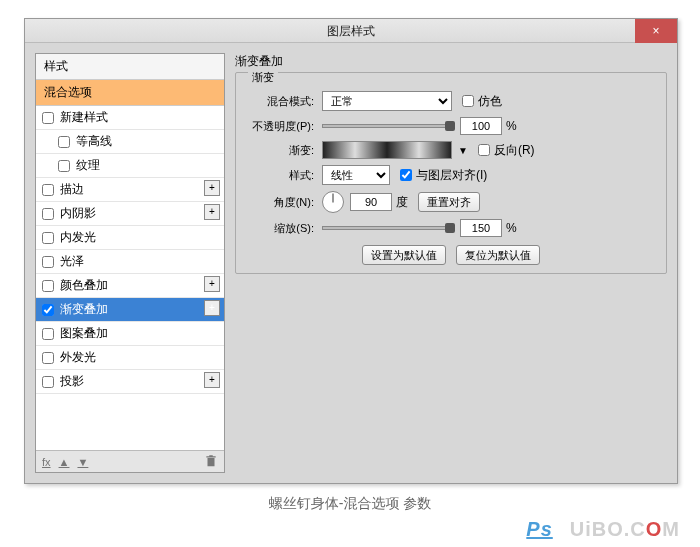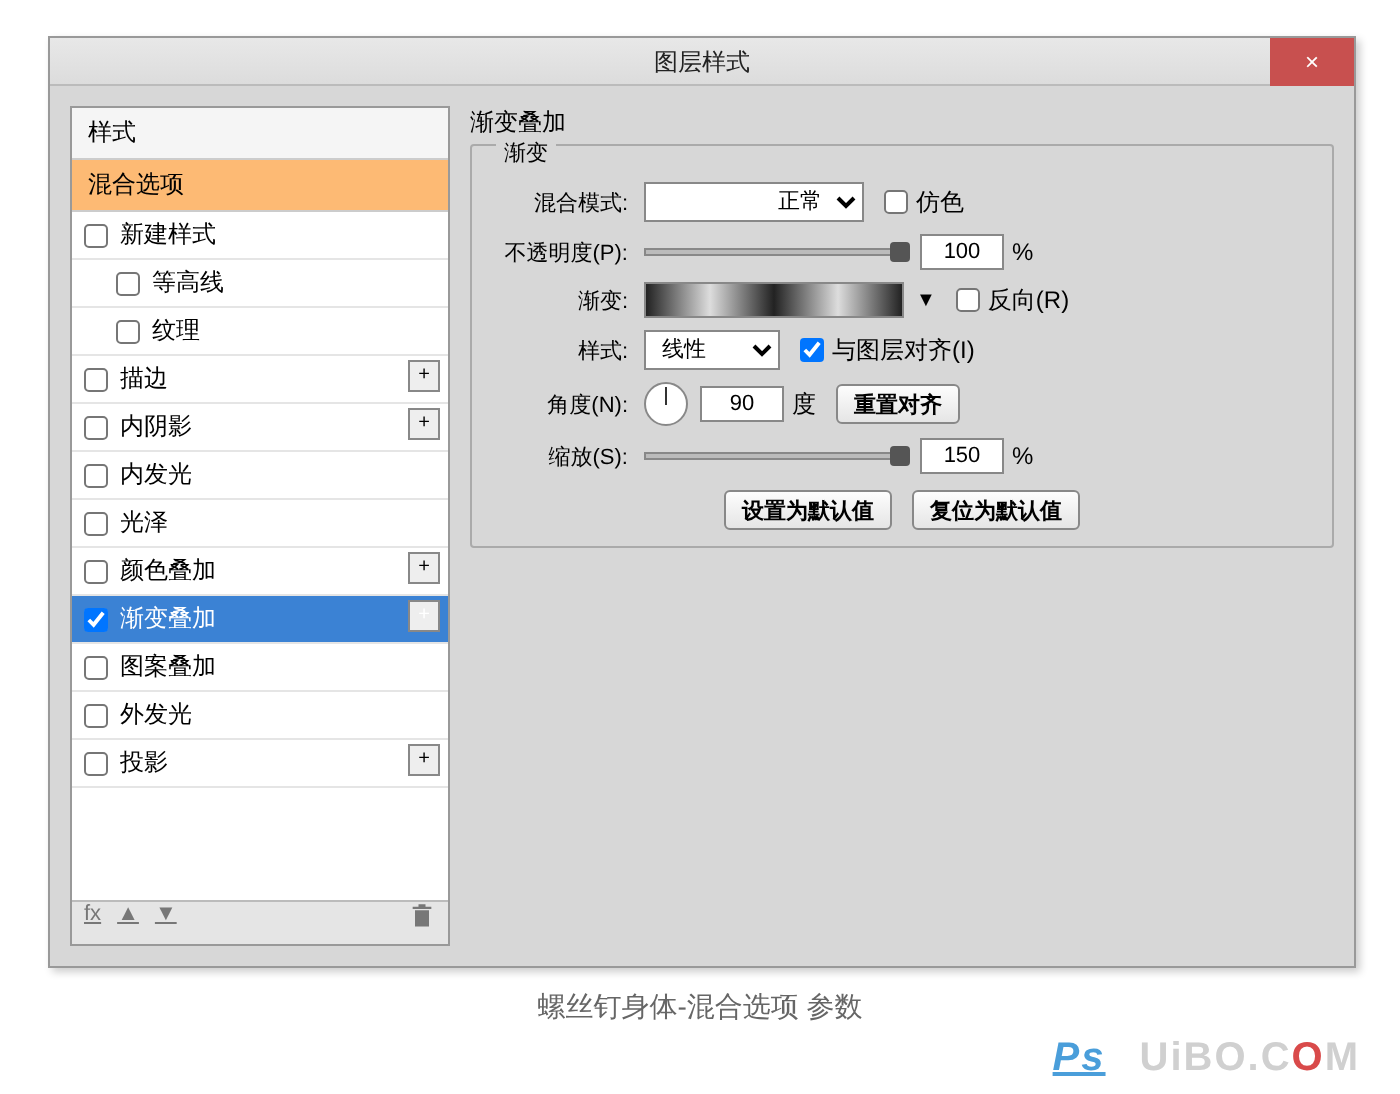--- a/index.html
+++ b/index.html
@@ -11,39 +11,39 @@
 .content { display: flex; padding: 10px; gap: 10px; height: calc(100% - 24px); }
 .left-panel { width: 190px; background: #fff; border: 1px solid #999; position: relative; display: flex; flex-direction: column; }
 .style-list { flex: 1; overflow: hidden; }
 .style-header { padding: 4px 8px; font-size: 12px; border-bottom: 1px solid #ccc; background: #f5f5f5; }
 .blend-header { padding: 4px 8px; font-size: 12px; border-bottom: 1px solid #ccc; background: #fdba74; }
 .style-item { display: flex; align-items: center; padding: 3px 6px; font-size: 12px; border-bottom: 1px solid #e5e5e5; position: relative; }
 .style-item.indent { padding-left: 22px; }
 .style-item.selected { background: #3b82d4; color: #fff; }
 .style-item input[type=checkbox] { margin-right: 6px; width: 12px; height: 12px; }
 .plus-btn { position: absolute; right: 4px; top: 2px; width: 16px; height: 16px; border: 1px solid #888; background: #eee; font-size: 10px; text-align: center; line-height: 14px; cursor: pointer; }
-.style-footer { height: 22px; border-top: 1px solid #bbb; background: #e5e5e5; display: flex; align-items: flex-start; padding: 0 6px; gap: 8px; font-size: 11px; color: #777; text-decoration: underline; }
+.style-footer { height: 22px; border-top: 1px solid #bbb; background: #e5e5e5; display: flex; align-items: center; padding: 0 6px; gap: 8px; font-size: 11px; color: #777; text-decoration: underline; }
 .style-footer .spacer { flex: 1; }
 .trash-icon { width: 14px; height: 14px; }
 
 .mid-panel { flex: 1; position: relative; }
 .group-title { font-size: 12px; margin-bottom: 2px; }
 .fieldset { border: 1px solid #aaa; border-radius: 2px; padding: 10px 8px 8px 8px; margin-top: 2px; }
 .fieldset-title { font-size: 11px; position: relative; top: -16px; left: 4px; background: #d7d7d7; padding: 0 4px; }
 .row { display: flex; align-items: center; margin-bottom: 6px; font-size: 12px; }
 .row-label { width: 70px; text-align: right; margin-right: 8px; font-size: 11px; }
 .select { height: 20px; font-size: 11px; border: 1px solid #888; background: #fff; padding: 0 4px; }
 .slider-track { height: 4px; background: #bbb; border: 1px solid #888; position: relative; flex: 1; margin-right: 8px; }
 .slider-thumb { position: absolute; top: -4px; width: 10px; height: 10px; background: #555; border-radius: 2px; }
 .num-input { width: 42px; height: 18px; font-size: 11px; border: 1px solid #888; text-align: center; }
 .grad-bar { width: 130px; height: 18px; background: linear-gradient(to right, #222, #ddd, #222, #ddd, #222); border: 1px solid #888; cursor: pointer; }
 .cb { width: 12px; height: 12px; margin-right: 4px; }
 .angle-dial { width: 22px; height: 22px; border: 1px solid #888; border-radius: 50%; background: #fff; position: relative; margin-right: 6px; }
 .angle-dial::after { content: ''; position: absolute; left: 50%; top: 50%; width: 9px; height: 1px; background: #333; transform-origin: left; transform: rotate(-90deg); }
-.btn { height: 20px; font-size: 11px; border: 1px solid #888; background: linear-gradient(#fdfdfd,#e5e5e5); border-radius: 3px; padding: 0 8px; cursor: pointer; font-weight: bold; }
+.btn { height: 20px; font-size: 11px; border: 1px solid #888; background: linear-gradient(#fdfdfd,#e5e5e5); border-radius: 3px; padding: 0 8px; cursor: pointer; }
 .btn-row { display: flex; justify-content: center; gap: 10px; margin-top: 8px; }
 
 .right-panel { width: 112px; display: flex; flex-direction: column; gap: 6px; }
 .right-btn { height: 22px; font-size: 12px; border: 1px solid #888; background: linear-gradient(#fdfdfd,#e5e5e5); border-radius: 3px; cursor: pointer; }
 .preview-cb { display: flex; align-items: center; font-size: 12px; margin-top: 2px; }
 .preview-box { width: 84px; height: 84px; border: 1px solid #888; background: linear-gradient(135deg, #3a3a3a 0%, #d6d6d6 60%, #4a4a4a 100%); margin-top: 6px; align-self: center; }
 
 .caption { position: absolute; left: 0; bottom: 34px; width: 100%; text-align: center; font-size: 14px; color: #666; }
 .watermark { position: absolute; right: 20px; bottom: 6px; font-size: 20px; font-weight: bold; color: #d0d0d0; letter-spacing: 1px; }
 .watermark .ps { color: #4a9eda; font-style: italic; margin-right: 17px; text-decoration: underline; }
@@ -132,21 +132,21 @@
       </div>
     </div>
 
     <div class="mid-panel">
       <div class="group-title">渐变叠加</div>
       <div class="fieldset">
         <span class="fieldset-title">渐变</span>
 
         <div class="row" style="margin-top:-10px;">
           <div class="row-label">混合模式:</div>
-          <select class="select" style="width:110px;text-align:right;">
+          <select class="select" style="width:130px;">
             <option>正常</option>
           </select>
           <input type="checkbox" class="cb" style="margin-left: 10px;">
           <span>仿色</span>
         </div>
 
         <div class="row">
           <div class="row-label">不透明度(P):</div>
           <div class="slider-track" style="max-width:130px;">
             <div class="slider-thumb" style="left:calc(100% - 6px);"></div>

